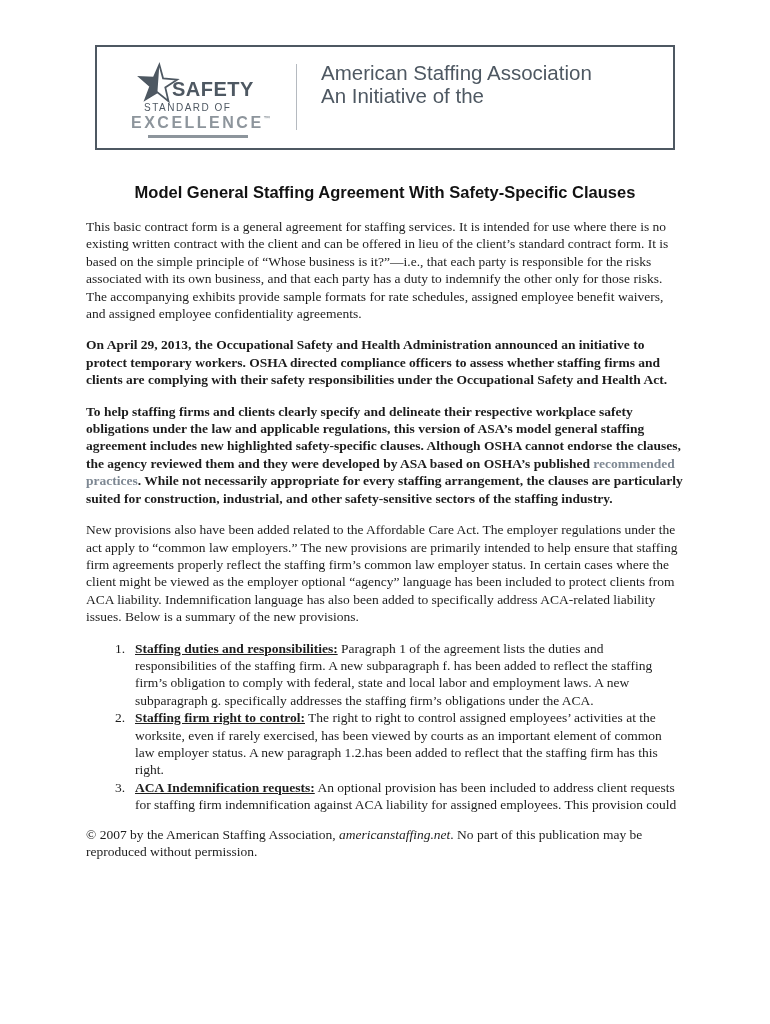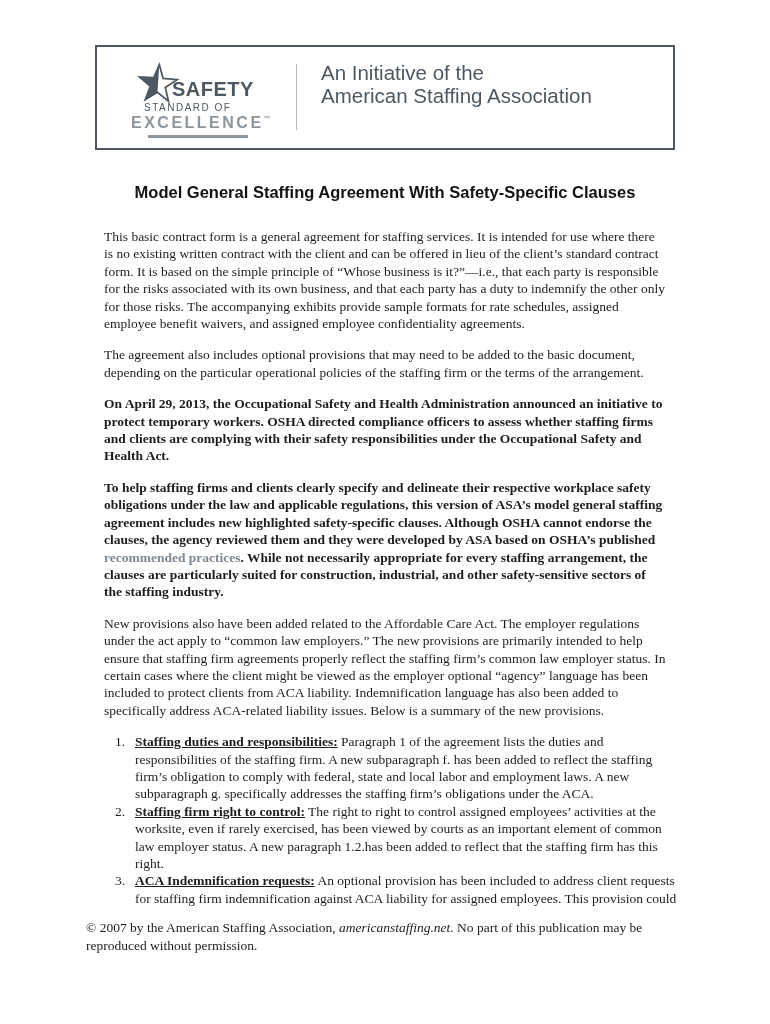--- a/index.html
+++ b/index.html
@@ -51,29 +51,29 @@
   .initiative {
     left: 224px; top: 15px;
     font-family: "Liberation Sans", sans-serif;
     font-size: 20.5px; line-height: 22.5px;
     color: var(--logo_dark, #4e5862);
   }
 
   
   .content { padding: 0 86px; }
   .title {
-    margin: 33px 0 26px;
+    margin: 33px 0 16px;
     font-family: "Liberation Sans", sans-serif;
     font-size: 16.5px; font-weight: bold;
     text-align: center; color: #121212;
   }
   .content p, .li-body, .num {
     font-size: 13.5px; line-height: 17.4px;
   }
-  .content p { margin: 0 18px 14px; }
+  .content p { margin: 0 0 14px; }
   p.bold { font-weight: bold; }
   .link-gray {
     color: var(--link, #7e8893);
     font-weight: bold;
     text-decoration: none;
     cursor: pointer;
   }
   .nlist { margin: 6px 0 0; }
   .li { display: flex; padding-left: 29px; }
   .num { width: 20px; flex: none; }
@@ -93,30 +93,29 @@
         <path d="M50,2 L60.6,32.4 L92.8,33.1 L67.1,52.6 L76.5,83.4 L50,65 L23.5,83.4 L32.9,52.6 L7.2,33.1 L39.4,32.4 Z" fill="none" stroke="#4e5862" stroke-width="4" stroke-linejoin="miter"></path>
         <path d="M50,2 L39.4,32.4 L7.2,33.1 L32.9,52.6 L23.5,83.4 L50,65 Z" fill="#4e5862"></path>
       </svg>
     </span>
     <span class="lockup-word word-safety">SAFETY</span>
     <span class="lockup-word word-standard">STANDARD OF</span>
     <span class="lockup-word word-excellence"><span>EXCELLENCE</span><span class="tm">™</span></span>
     <span class="lockup-rule"></span>
     <span class="vdiv"></span>
     <div class="initiative">
+      <div>American Staffing Association</div>
       <div>An Initiative of the</div>
-      <div>American Staffing Association</div>
     </div>
   </div>
 
   <div class="content">
     <h1 class="title">Model General Staffing Agreement With Safety-Specific Clauses</h1>
 
     <p>This basic contract form is a general agreement for staffing services. It is intended for use where there is no existing written contract with the client and can be offered in lieu of the client’s standard contract form. It is based on the simple principle of “Whose business is it?”—i.e., that each party is responsible for the risks associated with its own business, and that each party has a duty to indemnify the other only for those risks. The accompanying exhibits provide sample formats for rate schedules, assigned employee benefit waivers, and assigned employee confidentiality agreements.</p>
-    <p>The agreement also includes optional provisions that may need to be added to the basic document, depending on the particular operational policies of the staffing firm or the terms of the arrangement.</p>
     <p class="bold">On April 29, 2013, the Occupational Safety and Health Administration announced an initiative to protect temporary workers. OSHA directed compliance officers to assess whether staffing firms and clients are complying with their safety responsibilities under the Occupational Safety and Health Act.</p>
 
     <p class="bold"><span>To help staffing firms and clients clearly specify and delineate their respective workplace safety obligations under the law and applicable regulations, this version of ASA’s model general staffing agreement includes new highlighted safety-specific clauses. Although OSHA cannot endorse the clauses, the agency reviewed them and they were developed by ASA based on OSHA’s published </span><a class="link-gray">recommended practices</a><span>. While not necessarily appropriate for every staffing arrangement, the clauses are particularly suited for construction, industrial, and other safety-sensitive sectors of the staffing industry.</span></p>
 
     <p>New provisions also have been added related to the Affordable Care Act. The employer regulations under the act apply to “common law employers.” The new provisions are primarily intended to help ensure that staffing firm agreements properly reflect the staffing firm’s common law employer status. In certain cases where the client might be viewed as the employer optional “agency” language has been included to protect clients from ACA liability. Indemnification language has also been added to specifically address ACA-related liability issues. Below is a summary of the new provisions.</p>
 
     <div class="nlist">
       <div class="li">
         <span class="num">1.</span>
         <div class="li-body"><span class="lead">Staffing duties and responsibilities:</span><span>  Paragraph 1 of the agreement lists the duties and responsibilities of the staffing firm. A new subparagraph f. has been added to reflect the staffing firm’s obligation to comply with federal, state and local labor and employment laws. A new subparagraph g. specifically addresses the staffing firm’s obligations under the ACA.</span></div>

